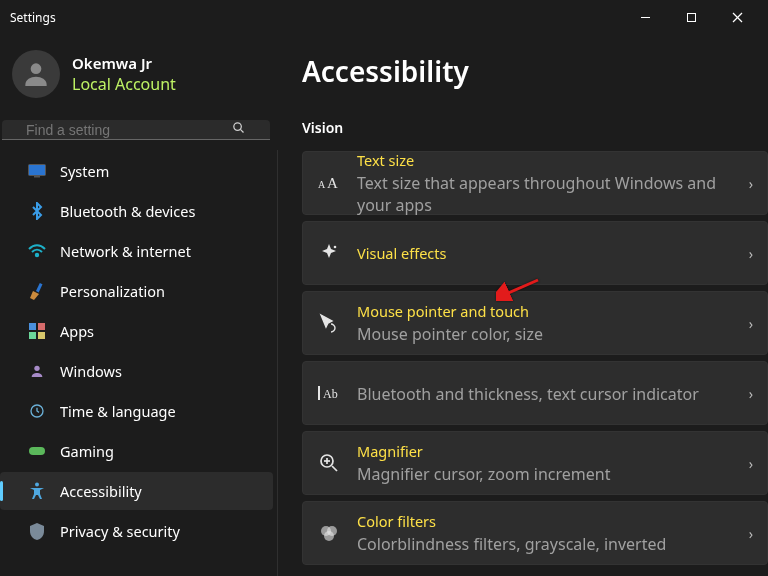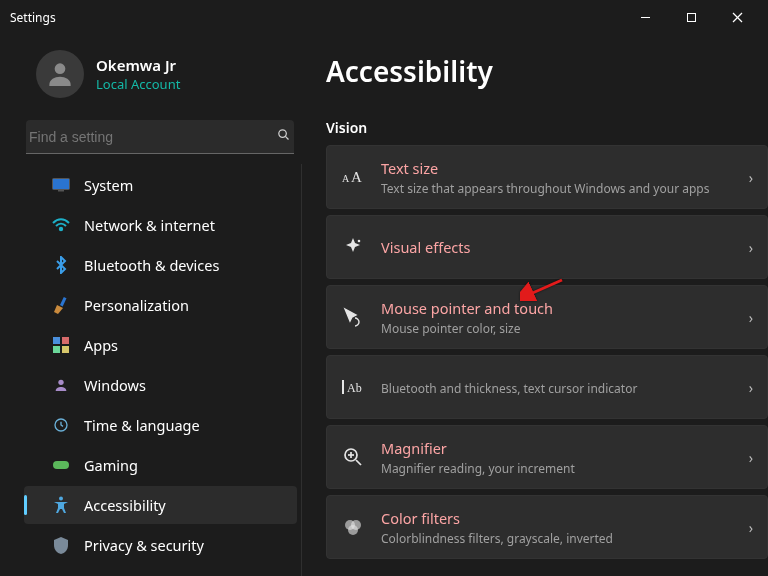--- a/index.html
+++ b/index.html
@@ -2,43 +2,43 @@
 <html><head>
 <meta charset="utf-8">
 <style>
   * { box-sizing: border-box; margin: 0; padding: 0; }
   html, body { width: 768px; height: 576px; overflow: hidden; font-family: "Segoe UI", system-ui, sans-serif; background: #1c1c1c; color: #fff; }
   .titlebar { height: 34px; display: flex; align-items: center; padding: 0 8px 0 10px; font-size: 12px; background: #1c1c1c; }
   .titlebar-title { flex: 1; }
   .tbtn { width: 46px; height: 34px; display: inline-flex; align-items: center; justify-content: center; font-size: 12px; }
   .tbtn svg { stroke: #fff; }
   .body { display: flex; height: calc(100% - 34px); }
-  .sidebar { width: 278px; flex: none; background: #1c1c1c; display: flex; flex-direction: column; padding-top: 6px; margin-left: 24px; }
+  .sidebar { width: 278px; flex: none; background: #1c1c1c; display: flex; flex-direction: column; padding-top: 6px; }
   .user { display: flex; align-items: center; gap: 12px; padding: 10px 12px; }
   .avatar { width: 48px; height: 48px; border-radius: 50%; background: #3a3a3a; display: flex; align-items: center; justify-content: center; }
   .avatar svg { fill: #8a8a8a; }
   .username { font-size: 15px; font-weight: 600; }
-  .userrole { font-size: 13px; color: #14b8a6; }
-  .search { margin: 12px 8px 10px 2px; background: #2b2b2b; border-bottom: 1px solid #666; height: 34px; display: flex; align-items: center; padding: 0 3px; border-radius: 4px 4px 0 0; }
+  .userrole { font-size: 16px; color: #bef264; }
+  .search { margin: 12px 8px 10px 2px; background: #2b2b2b; border-bottom: 1px solid #666; height: 20px; display: flex; align-items: center; padding: 0 24px; border-radius: 4px 4px 0 0; }
   .search input { flex: 1; background: transparent; border: none; outline: none; color: #cfcfcf; font-size: 14px; }
   .search .sicon { color: #cfcfcf; font-size: 14px; }
   .nav { display: flex; flex-direction: column; gap: 2px; padding: 2px 4px 0 0; border-right: 1px solid #2f2f2f; flex: 1; overflow: hidden; }
   .item { display: flex; align-items: center; gap: 14px; height: 38px; padding: 0 28px; border-radius: 4px; font-size: 14.5px; position: relative; }
   .item.selected { background: #2c2c2c; }
   .item.selected::before { content: ""; position: absolute; left: 0; top: 9px; bottom: 9px; width: 3px; background: #60cdff; border-radius: 2px; }
   .item .ic { width: 18px; height: 18px; display: inline-flex; align-items: center; justify-content: center; }
   .main { flex: 1; padding: 18px 0 0 24px; overflow: hidden; }
   .main h1 { font-size: 28px; font-weight: 600; margin-bottom: 28px; }
-  .section-label { font-size: 14px; font-weight: 600; margin-bottom: 8px; }
+  .section-label { font-size: 14px; font-weight: 600; margin-bottom: 14px; }
   .cards { display: flex; flex-direction: column; gap: 6px; padding-right: 0; }
   .card { background: #2d2d2d; border: 1px solid #333333; border-radius: 4px; height: 64px; display: flex; align-items: center; padding: 0 14px; gap: 16px; }
   .card .cic { width: 24px; display: inline-flex; align-items: center; justify-content: center; color: #e5e5e5; }
   .card .txt { flex: 1; }
-  .card .title { font-size: 14.5px; color: #fca5a5; }
-  .card .sub { font-size: 12px; color: #a0a0a0; margin-top: 2px; }
+  .card .title { font-size: 14.5px; color: #fde047; }
+  .card .sub { font-size: 16px; color: #a0a0a0; margin-top: 2px; }
   .chev { color: #bbb; font-size: 14px; }
   .arrow { position: absolute; }
   .arrow svg { filter: drop-shadow(0 0 1px rgba(0,0,0,.6)); }
   .mainwrap { position: relative; }
 </style>
 </head>
 <body>
 
 <div class="titlebar">
   <span>Settings</span>
@@ -91,35 +91,35 @@
         <span class="ic">
             <svg width="18" height="14" viewBox="0 0 18 14">
               <rect x="0.5" y="0.5" width="17" height="11" rx="1" fill="#2a74d0" stroke="#555"></rect>
               <rect x="6" y="12" width="6" height="1.5" fill="#555"></rect>
             </svg>
           </span>
         <span>System</span>
       </div>
       <div class="item">
         <span class="ic">
+            <svg width="14" height="18" viewBox="0 0 14 18" fill="none" stroke="#3a9de8" stroke-width="2">
+              <path d="M3 5l8 8-4 4V1l4 4-8 8"></path>
+            </svg>
+          </span>
+        <span>Bluetooth &amp; devices</span>
+      </div>
+      <div class="item">
+        <span class="ic">
             <svg width="18" height="14" viewBox="0 0 18 14" fill="none" stroke="#1db0c8" stroke-width="2">
               <path d="M1 5c5-5 11-5 16 0"></path>
               <path d="M4 8c3-3 7-3 10 0"></path>
               <circle cx="9" cy="11" r="1.2" fill="#1db0c8"></circle>
             </svg>
           </span>
         <span>Network &amp; internet</span>
-      </div>
-      <div class="item">
-        <span class="ic">
-            <svg width="14" height="18" viewBox="0 0 14 18" fill="none" stroke="#3a9de8" stroke-width="2">
-              <path d="M3 5l8 8-4 4V1l4 4-8 8"></path>
-            </svg>
-          </span>
-        <span>Bluetooth &amp; devices</span>
       </div>
       <div class="item">
         <span class="ic">
             <svg width="18" height="18" viewBox="0 0 18 18">
               <path d="M2 16l3-7 6 3-5 6z" fill="#c98a3d"></path>
               <rect x="10" y="1" width="3" height="9" transform="rotate(25 11 5)" fill="#2a74d0"></rect>
             </svg>
           </span>
         <span>Personalization</span>
       </div>
@@ -244,21 +244,21 @@
         <span class="cic">
             <svg width="20" height="20" viewBox="0 0 20 20" fill="none" stroke="#e5e5e5" stroke-width="1.7">
               <circle cx="8" cy="8" r="6"></circle>
               <line x1="13" y1="13" x2="18" y2="18"></line>
               <line x1="5" y1="8" x2="11" y2="8"></line>
               <line x1="8" y1="5" x2="8" y2="11"></line>
             </svg>
           </span>
         <div class="txt">
           <div class="title">Magnifier</div>
-          <div class="sub">Magnifier reading, your increment</div>
+          <div class="sub">Magnifier cursor, zoom increment</div>
         </div>
         <span class="chev">›</span>
       </div>
 
       <div class="card">
         <span class="cic">
             <svg width="20" height="20" viewBox="0 0 20 20">
               <circle cx="7" cy="8" r="5" fill="#e5e5e5" opacity=".6"></circle>
               <circle cx="13" cy="8" r="5" fill="#e5e5e5" opacity=".6"></circle>
               <circle cx="10" cy="13" r="5" fill="#e5e5e5" opacity=".6"></circle>

